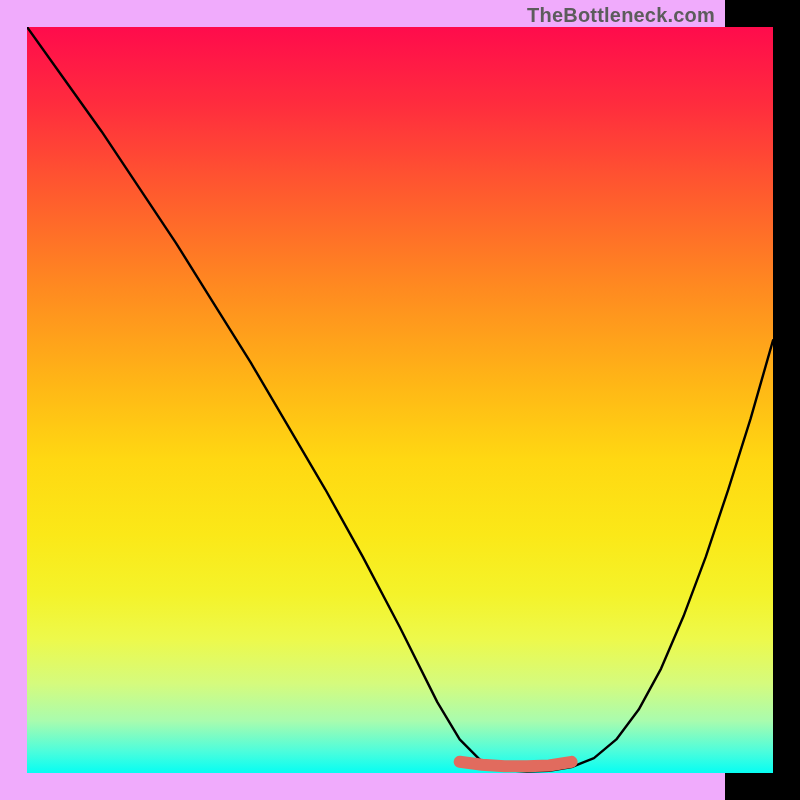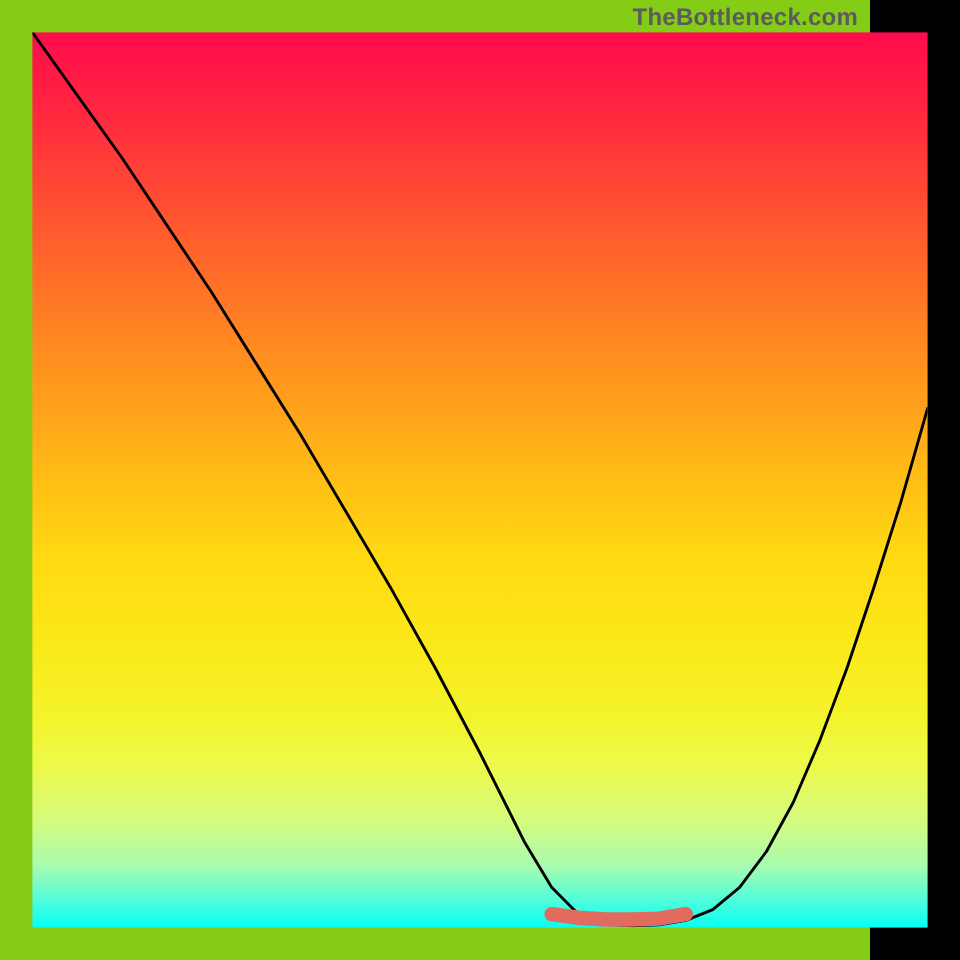--- a/index.html
+++ b/index.html
@@ -1,21 +1,21 @@
 <!DOCTYPE html>
 <html><head>
 <meta charset="utf-8">
 <style>
   * { margin: 0; padding: 0; box-sizing: border-box; }
   html, body { width: 800px; height: 800px; overflow: hidden; background: #000; }
   .stage {
     position: relative;
     width: 725px;
     height: 800px;
-    background: #84cc16;
+    background: #f0abfc;
   }
   .plot {
     position: absolute;
     left: 27px;
     top: 27px;
     width: 746px;
     height: 746px;
     background: linear-gradient(
       to bottom,
       #ff0b4c 0%,

